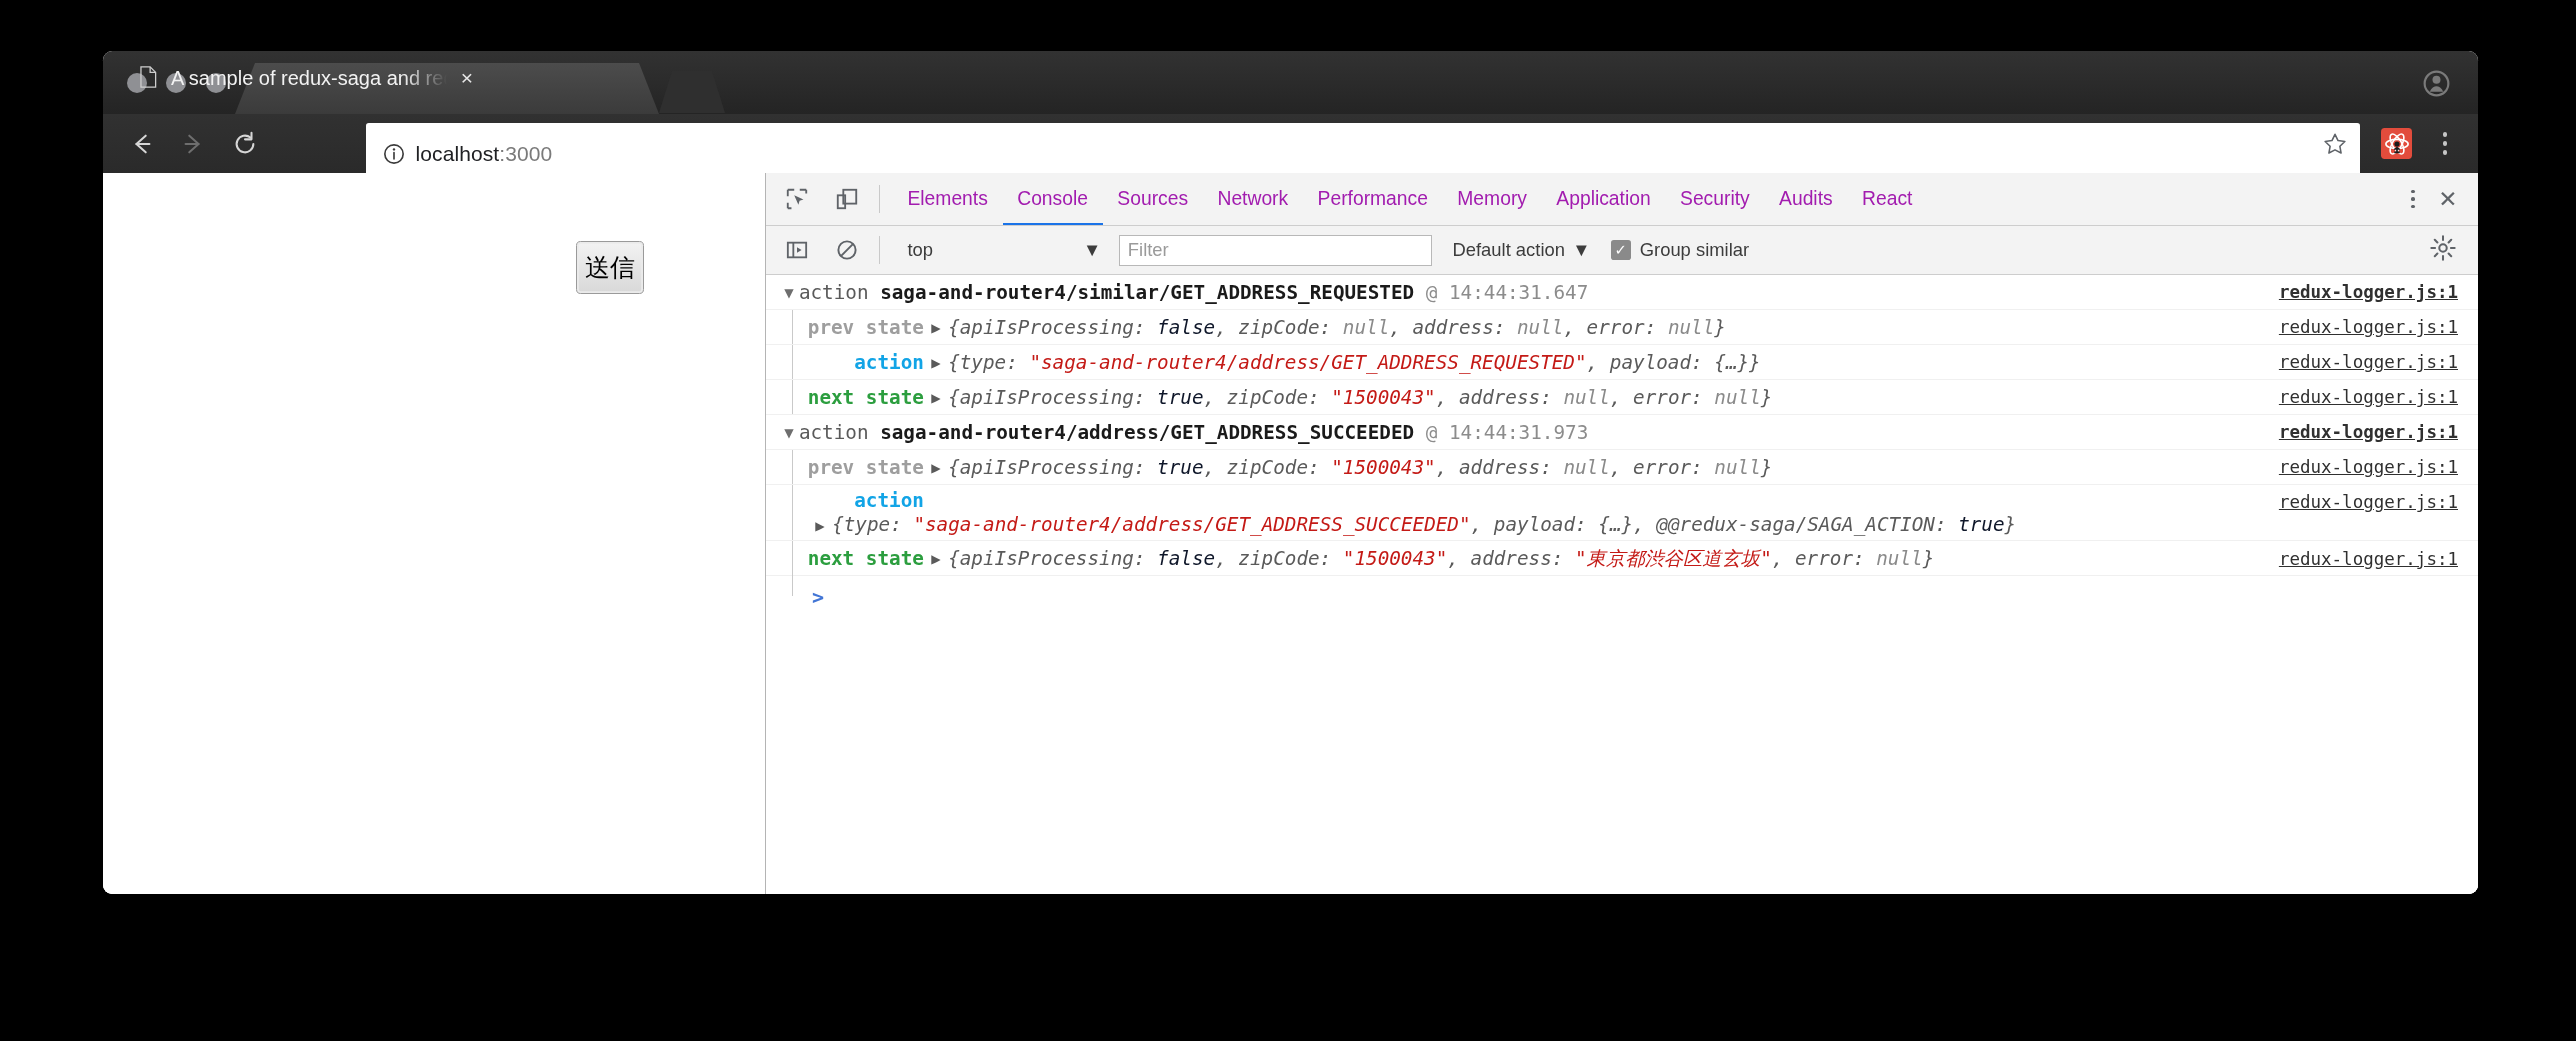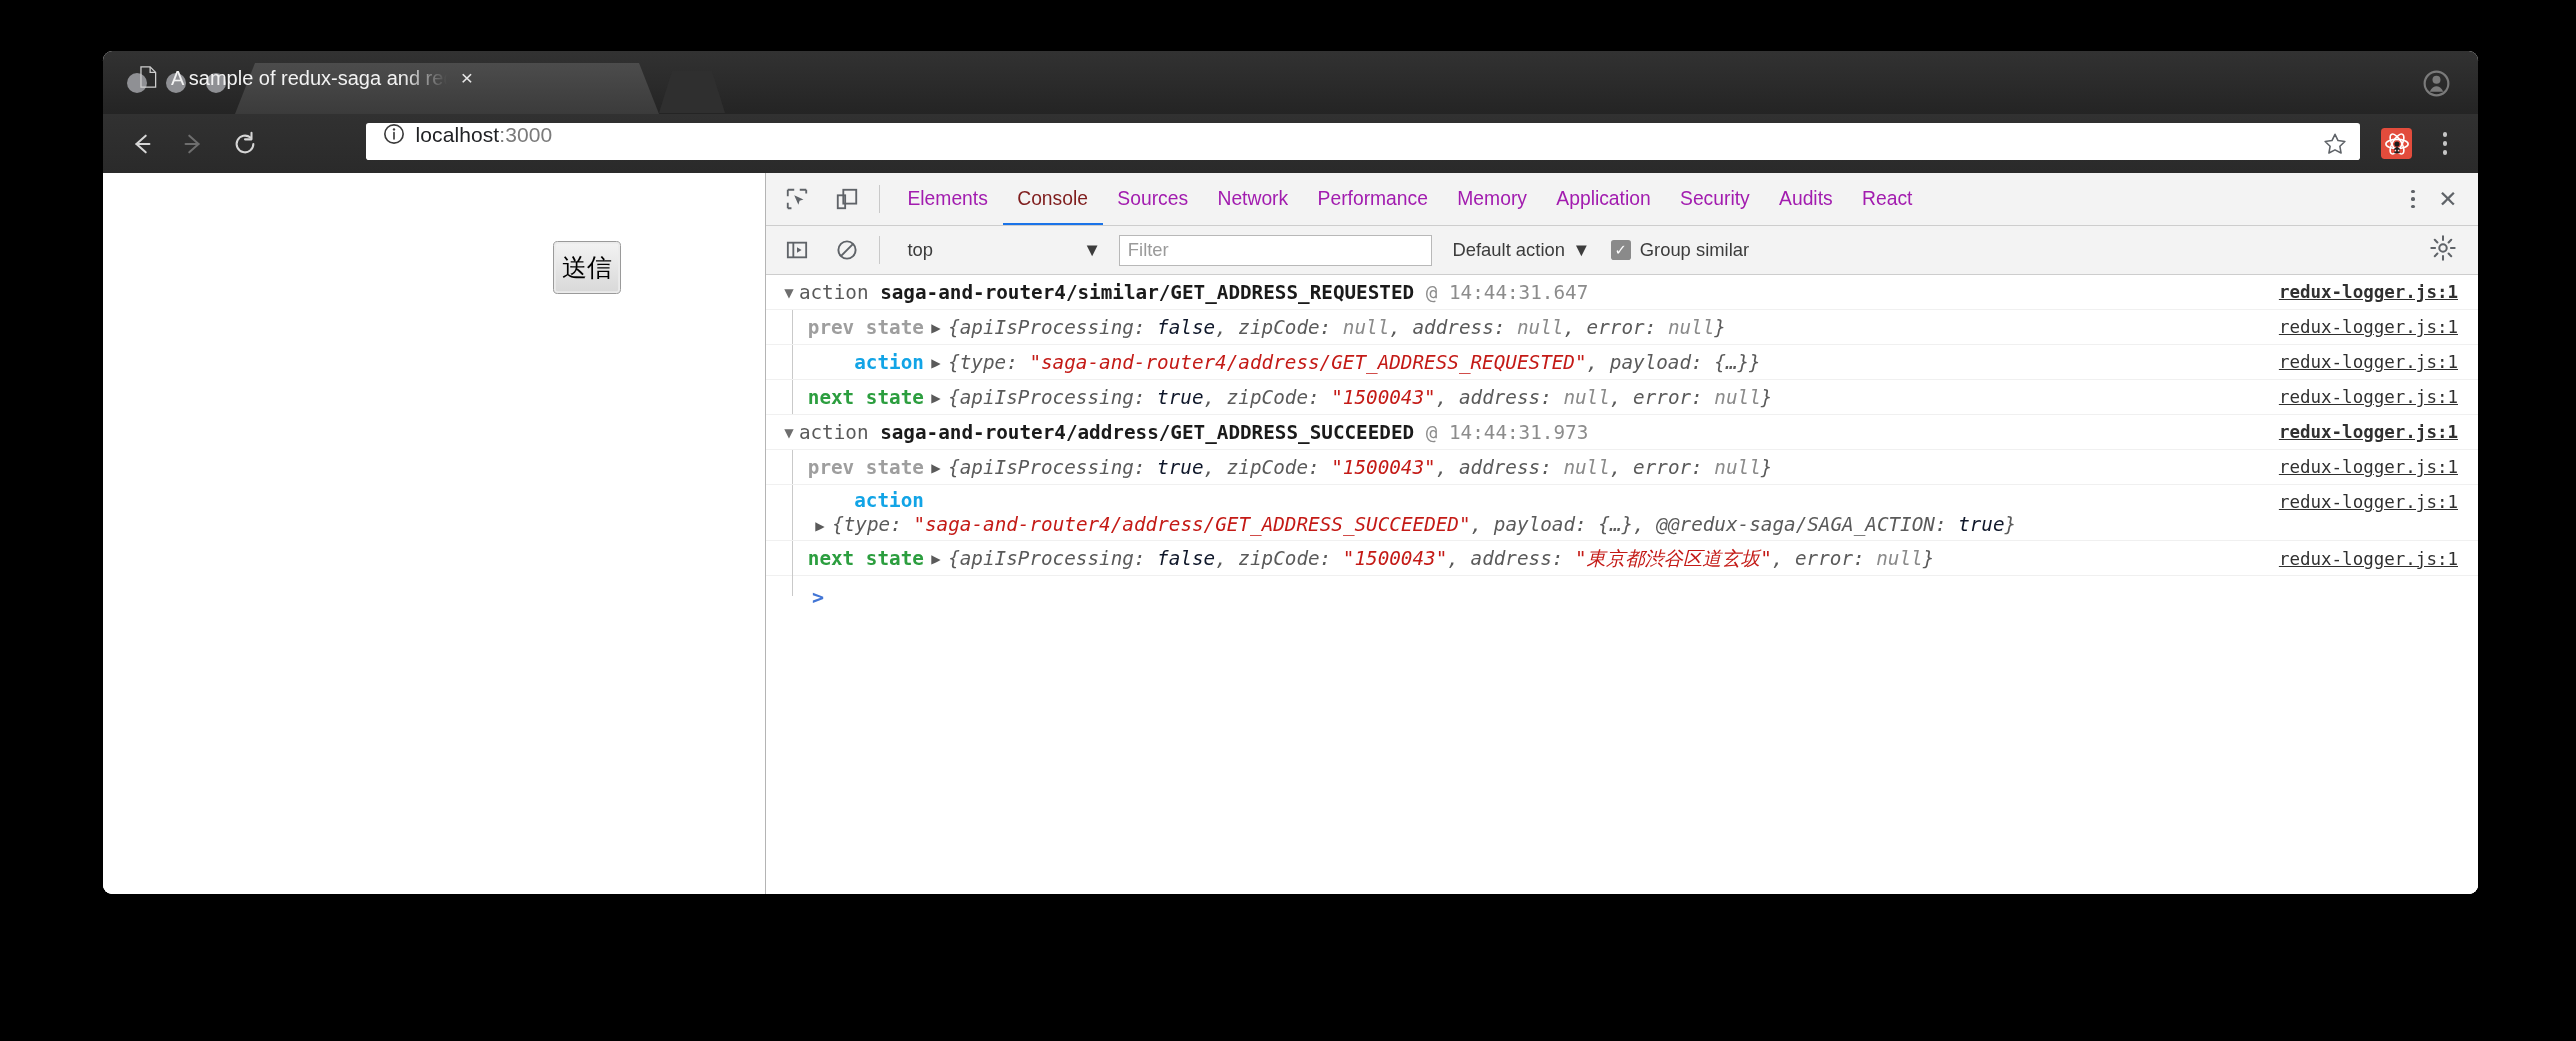--- a/index.html
+++ b/index.html
@@ -126,22 +126,22 @@
   .nav-btn:first-child { margin-left: 20px; }
   .omnibox {
     position: absolute;
     left: 263px;
     top: 9.2px;
     right: 118px;
     height: 37px;
     background: #ffffff;
     border-radius: 2.8px;
     display: flex;
-    align-items: flex-start;
-    padding: 0 11px;
+    align-items: center;
+    padding: 12px 11px;
   }
   .info-icon { width: 22px; height: 22px; margin-left: 5.5px; }
   .url {
     margin-left: 11px;
     font-size: 21px;
     color: #202124;
     letter-spacing: 0.1px;
   }
   .url .port { color: #7a7a7a; }
   .star-icon { position: absolute; right: 13px; top: 9.2px; width: 24px; height: 24px; }
@@ -207,21 +207,21 @@
     border: 0.9px solid #a9a9a9;
     background: #ffffff;
     font-size: 29.5px;
     color: #000000;
     padding: 0 9.2px;
     box-sizing: border-box;
     font-family: "Liberation Sans", sans-serif;
   }
   .submit-btn {
     position: absolute;
-    left: 450px;
+    left: 473px;
     top: 68px;
     width: 68px;
     height: 53px;
     font-size: 25px;
     color: #000000;
     background: linear-gradient(#f3f3f3, #d8d8d8);
     border: 0.9px solid #9a9a9a;
     border-radius: 4.6px;
     box-sizing: border-box;
     font-family: "Liberation Sans", sans-serif;
@@ -254,21 +254,21 @@
   .dt-tab {
     font-size: 19.3px;
     color: #a21caf;
     padding: 0 14.7px;
     height: 52px;
     line-height: 52px;
     box-sizing: border-box;
     white-space: nowrap;
   }
   .dt-tab.active {
-    color: #7f1d1d;
+    color: #a21caf;
     border-bottom: 2.8px solid #1a73e8;
   }
   .dt-right {
     position: absolute;
     right: 14.7px;
     top: 0;
     height: 52px;
     display: flex;
     align-items: center;
     gap: 5.5px;

